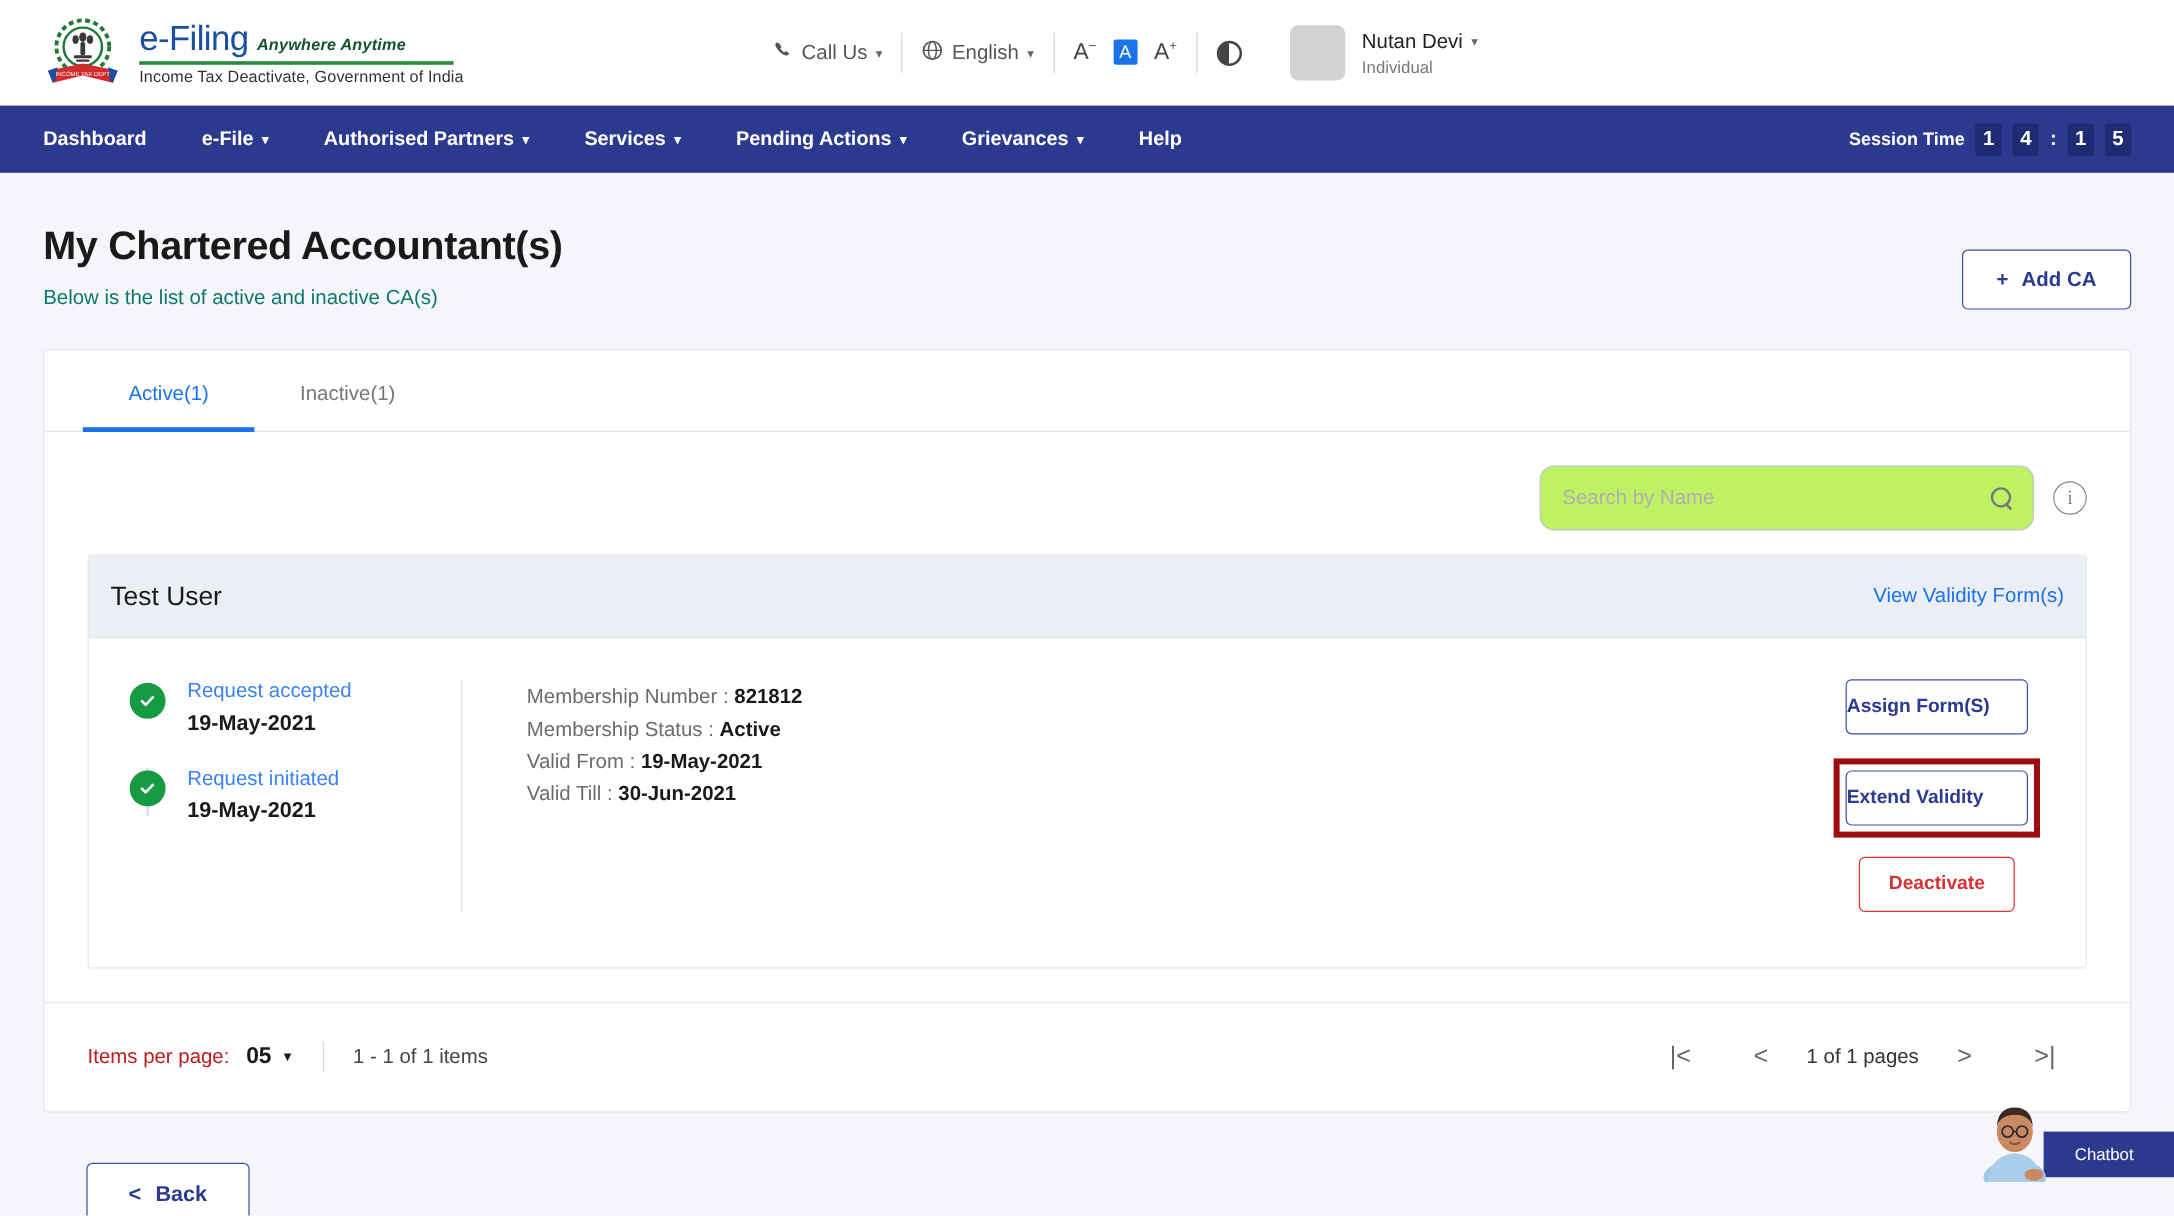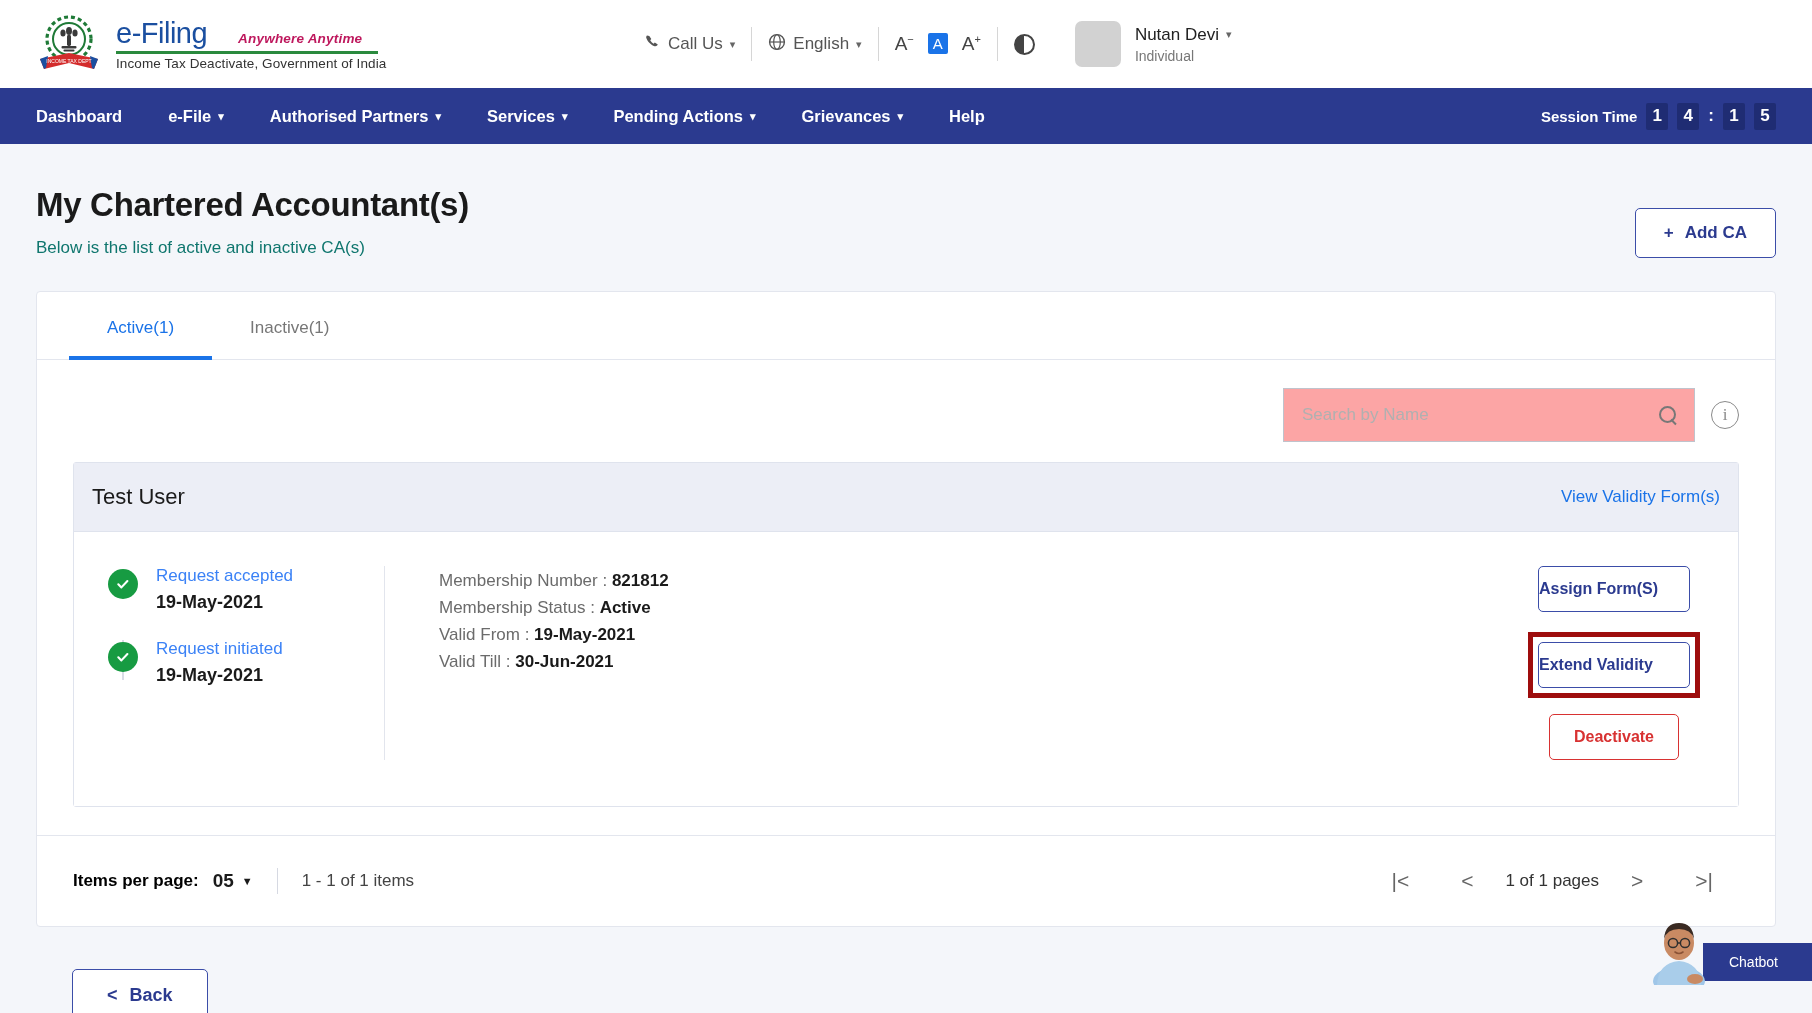--- a/index.html
+++ b/index.html
@@ -18,21 +18,21 @@
     height:88px; background:#ffffff;
     display:flex; align-items:center;
     padding:0 28px 0 36px;
     position:relative;
   }
   .logo-wrap { display:flex; align-items:center; gap:14px; }
   .emblem { width:66px; height:66px; position:relative; flex:none; }
   .logo-text { line-height:1; padding-top:2px; }
   .logo-line1 { display:flex; align-items:baseline; gap:7px; }
   .efiling { font-size:29px; color:#1b4fa0; letter-spacing:-0.5px; font-weight:400; }
-  .tagline { font-size:13.5px; color:#be185d; font-style:italic; font-weight:bold; letter-spacing:0.2px;margin-left:24px;}
+  .tagline { font-size:13.5px; color:#14532d; font-style:italic; font-weight:bold; letter-spacing:0.2px;}
   .greenrule { height:3px; background:#2a8a3e; margin:3px 0 3px 0; width:262px; }
   .logo-line2 { font-size:13.5px; color:#333; letter-spacing:0.1px; }
 
   .header-tools {
     display:flex; align-items:center; gap:0;
     margin-left:auto; margin-right:0;
     position:absolute; left:628px; top:0; height:88px;
   }
   .htool { display:flex; align-items:center; gap:7px; color:#555; font-size:17px; padding:0 16px; cursor:pointer; }
   .hsep { width:1px; height:34px; background:#d6d6d6; }
@@ -91,22 +91,22 @@
   }
   .tabs { display:flex; padding:0 32px; border-bottom:1px solid #e3e6ee; }
   .tab {
     font-size:17px; padding:26px 38px 18px; color:#777; cursor:pointer;
     border-bottom:4px solid transparent; margin-bottom:-1px;
   }
   .tab.active { color:#1a73e8; border-bottom-color:#1a73e8; }
 
   .searchrow { display:flex; justify-content:flex-end; align-items:center; padding:28px 36px 10px; gap:16px; }
   .searchbox {
-    width:412px; height:54px; border:1px solid #bfc3cc; border-radius:0;
-    display:flex; align-items:center; padding:0 16px; background:#fca5a5;
+    width:412px; height:54px; border:1px solid #bfc3cc; border-radius:12px;
+    display:flex; align-items:center; padding:0 16px; background:#bef264;
   }
   .searchbox input {
     border:0; outline:0; flex:1; font-size:17px; color:#333;
     font-family:"Liberation Sans", sans-serif; background:transparent;
   }
   .searchbox input::placeholder { color:#b0b0b0; }
   .mag { width:19px; height:19px; position:relative; cursor:pointer; flex:none; }
   .mag::before { content:""; position:absolute; width:13px; height:13px; border:2px solid #777; border-radius:50%; left:0; top:0; }
   .mag::after { content:""; position:absolute; width:7px; height:2px; background:#777; transform:rotate(45deg); left:11px; top:15px; }
   .infoico {
@@ -158,21 +158,21 @@
     content:""; position:absolute; inset:0;
     border:5px solid #9e0d0d; pointer-events:none;
   }
   .act-deactivate { margin-top:16px; }
 
   
   .pager {
     display:flex; align-items:center; border-top:1px solid #e3e6ee;
     padding:32px 36px; gap:0;
   }
-  .ipp-label { font-size:17px; color:#000000;font-weight:bold; }
+  .ipp-label { font-size:17px; color:#b91c1c; }
   .ipp-val { font-size:19px; color:#1a1a1a; font-weight:bold; margin-left:14px; display:flex; align-items:center; gap:8px; cursor:pointer; }
   .caret { font-size:11px; }
   .pipe { width:1px; height:26px; background:#d6d9e2; margin:0 24px; }
   .count { font-size:17px; color:#444; }
   .pagenav { margin-left:auto; display:flex; align-items:center; gap:0; }
   .parrow { font-size:21px; color:#666; padding:0 26px; cursor:pointer; font-family:"Liberation Sans", sans-serif; }
   .ptext { font-size:17px; color:#333; padding:0 6px; }
 
   .backbtn {
     margin:42px 36px 0;

